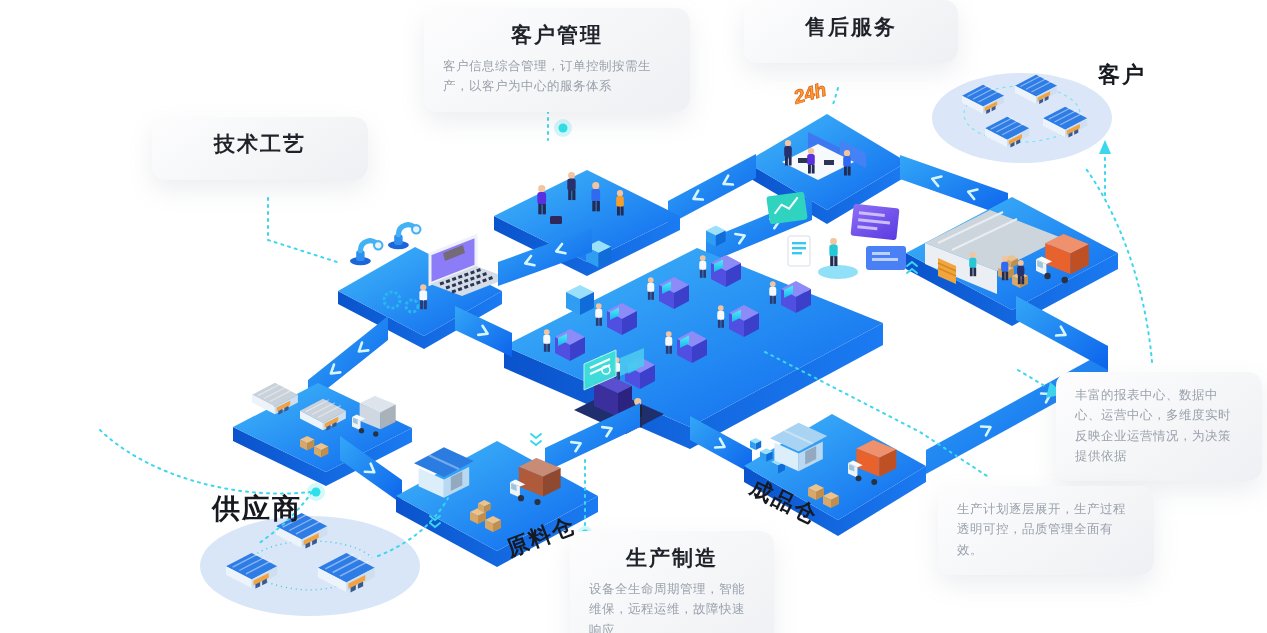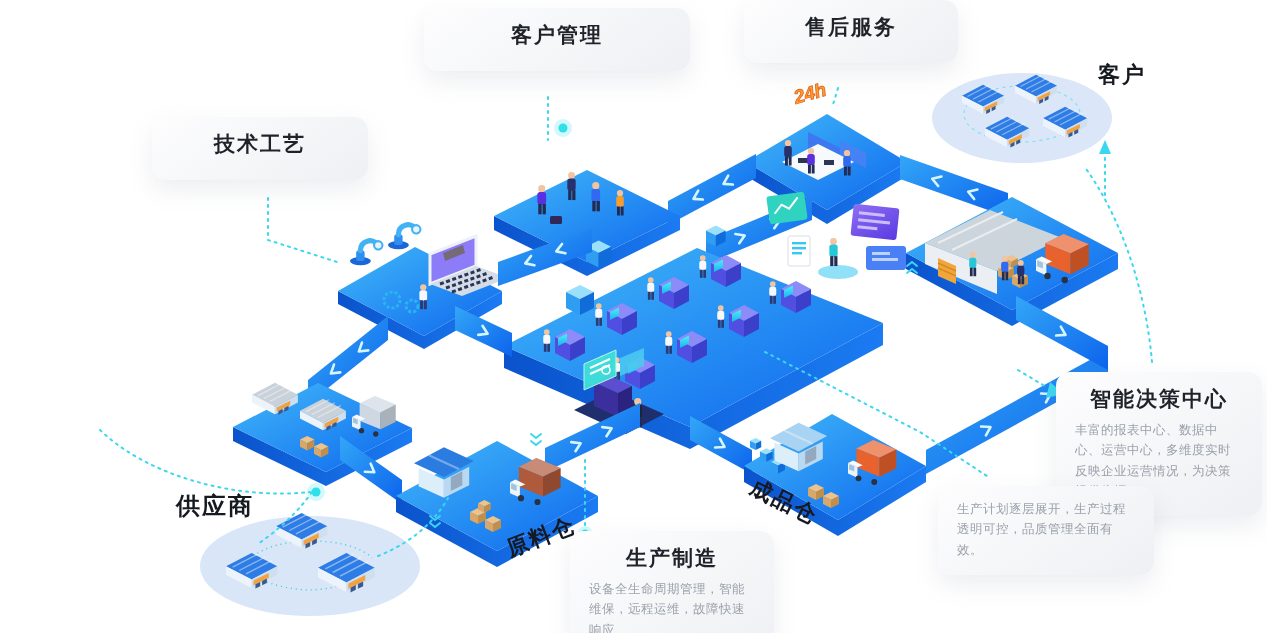--- a/index.html
+++ b/index.html
@@ -20,21 +20,21 @@
     font-size:21px;font-weight:bold;color:#1f2329;text-align:center;
     letter-spacing:2px;margin-bottom:7px;
   }
   .card-desc{
     font-size:12.5px;color:#9aa1ab;line-height:1.62;letter-spacing:.5px;
   }
   .iso-label{
     position:absolute;font-weight:bold;color:#16191f;font-size:22px;letter-spacing:2px;
     white-space:nowrap;
   }
-  .lbl-supplier{font-size:24px;}
+  .lbl-supplier{font-size:28px;margin-left:36px;}
   .lbl-raw{transform:rotate(-21deg);transform-origin:center;}
   .lbl-finished{transform:rotate(26deg);transform-origin:center;}
 </style>
 </head>
 <body>
 
 <div id="stage">
 
 <svg class="illu" width="1267" height="633" viewBox="0 0 1267 633">
   <defs>
@@ -361,29 +361,29 @@
     <circle cx="585" cy="533" r="7" fill="#2fe0ea" opacity=".22"></circle>
         <circle cx="585" cy="533" r="3.5" fill="#2fe0ea"></circle>
     <path d="M531,434 l5,4 l5,-4 M531,441 l5,4 l5,-4" stroke="#3ad7ef" stroke-width="2" fill="none" stroke-linecap="round"></path>
     <path d="M430,516 l5,4 l5,-4 M430,523 l5,4 l5,-4" stroke="#3ad7ef" stroke-width="2" fill="none" stroke-linecap="round"></path>
     <path d="M907,266 l5,-4 l5,4 M907,273 l5,-4 l5,4" stroke="#3ad7ef" stroke-width="2" fill="none" stroke-linecap="round"></path>
   </g>
 </svg>
 
 <div class="card" style="left:424px;top:8px;width:266px">
   <div class="card-title">客户管理</div>
+  <div class="card-desc">客户信息综合管理，订单控制按需生产，以客户为中心的服务体系</div>
 </div>
 <div class="card" style="left:744px;top:0px;width:214px">
   <div class="card-title">售后服务</div>
 </div>
 <div class="card" style="left:152px;top:117px;width:216px">
   <div class="card-title">技术工艺</div>
 </div>
 <div class="card" style="left:1056px;top:372px;width:206px">
-  <div class="card-title">智能决策中心</div>
   <div class="card-desc">丰富的报表中心、数据中心、运营中心，多维度实时反映企业运营情况，为决策提供依据</div>
 </div>
 <div class="card" style="left:938px;top:486px;width:216px">
   <div class="card-desc">生产计划逐层展开，生产过程透明可控，品质管理全面有效。</div>
 </div>
 <div class="card" style="left:570px;top:531px;width:204px">
   <div class="card-title">生产制造</div>
   <div class="card-desc">设备全生命周期管理，智能维保，远程运维，故障快速响应</div>
 </div>
 

